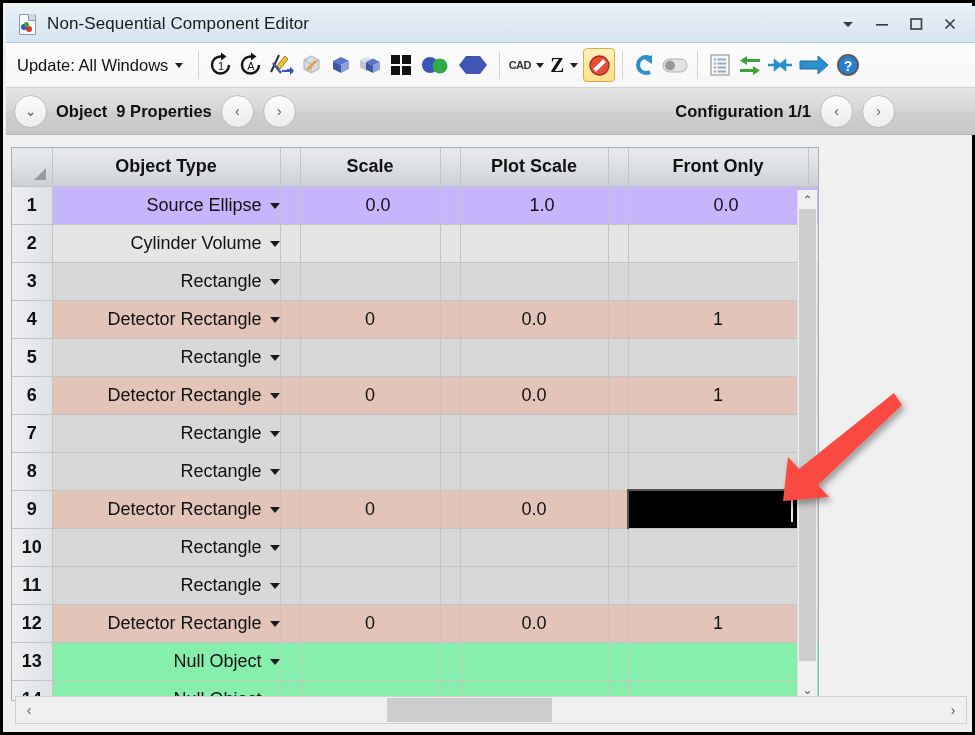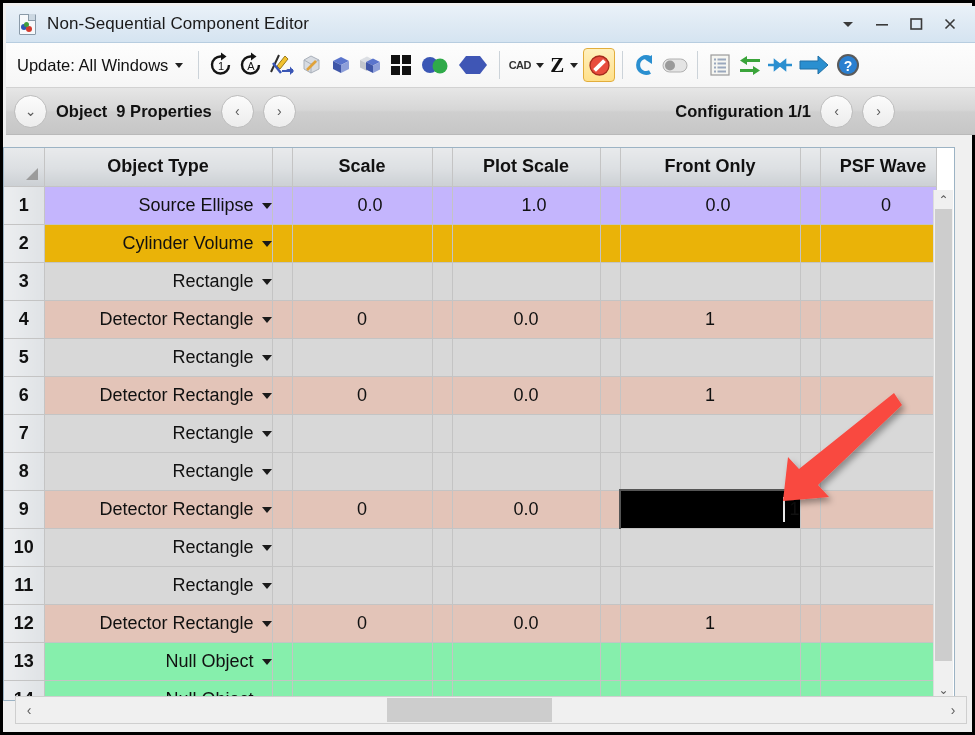--- a/index.html
+++ b/index.html
@@ -87,21 +87,21 @@
     background:linear-gradient(to bottom,#fcfcfc,#ececec);
     border:1px solid #bdbdbd;
     display:flex;align-items:center;justify-content:center;
     color:#5a5a5a;font-size:14px;flex:0 0 auto;
   }
   .objbar .lbl{font-size:16.5px;font-weight:bold;color:#111;white-space:nowrap;}
   .grp{display:flex;align-items:center;gap:9px;}
 
   
   .gridwrap{
-    position:absolute;left:0;top:144px;width:952px;height:554px;
+    position:absolute;left:8px;top:144px;width:808px;height:554px;
     border:1px solid #9cb3c4;background:#fff;box-sizing:border-box;overflow:hidden;
   }
   table.grid{border-collapse:collapse;table-layout:fixed;width:932px;}
   table.grid td,table.grid th{
     padding:0;margin:0;box-sizing:border-box;
     border-right:1px solid #c4c4c4;border-bottom:1px solid #c4c4c4;
     font-size:18px;color:#111;height:38px;overflow:hidden;white-space:nowrap;
   }
   thead th{
     height:41px;
@@ -124,21 +124,21 @@
   }
   td.otype{text-align:right;padding-right:6px;position:relative;}
   td.otype .dd{
     display:inline-block;margin-left:8px;width:0;height:0;vertical-align:2px;
     border-left:5px solid transparent;border-right:5px solid transparent;border-top:6px solid #1a1a1a;
   }
   td.num{text-align:center;padding-right:10px;}
   td.spacer{}
 
   tr.r-yellow td:not(.rownum){background:#c4b5fd;padding-left:16px;}
-  tr.r-dark   td:not(.rownum){background:#eab308;}
+  tr.r-dark   td:not(.rownum){background:#e5e5e5;}
   tr.r-gray   td:not(.rownum){background:#d8d8d8;}
   tr.r-pink   td:not(.rownum){background:#e3c4b8;}
   tr.r-white  td:not(.rownum){background:#86efac;}
 
   
   td.editing{
     background:#000 !important;color:#fff;text-align:right;
     border:2px solid #555;padding-right:22px;position:relative;
   }
   td.editing .caretbar{

